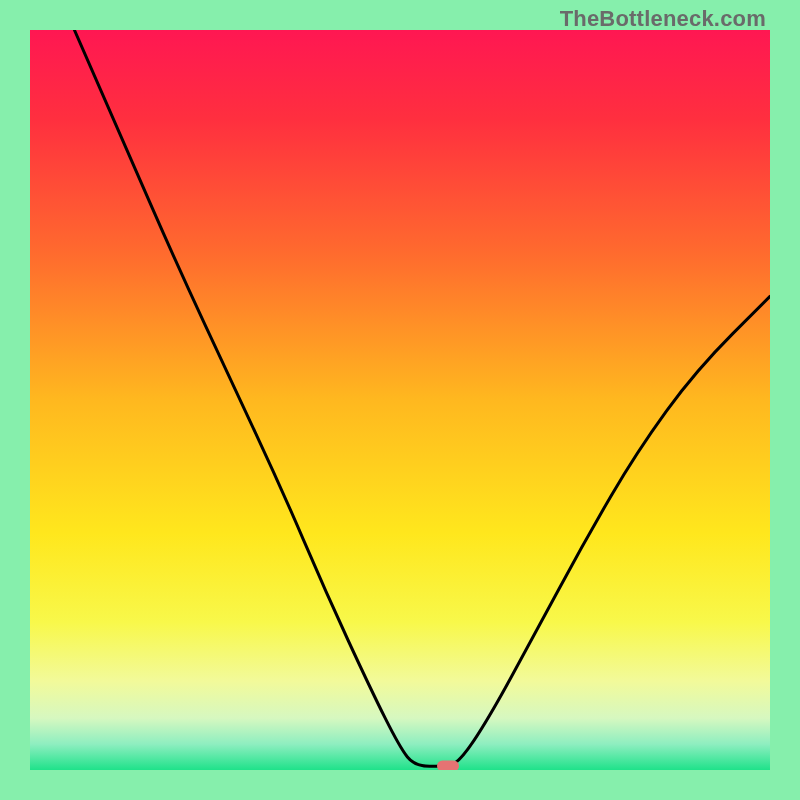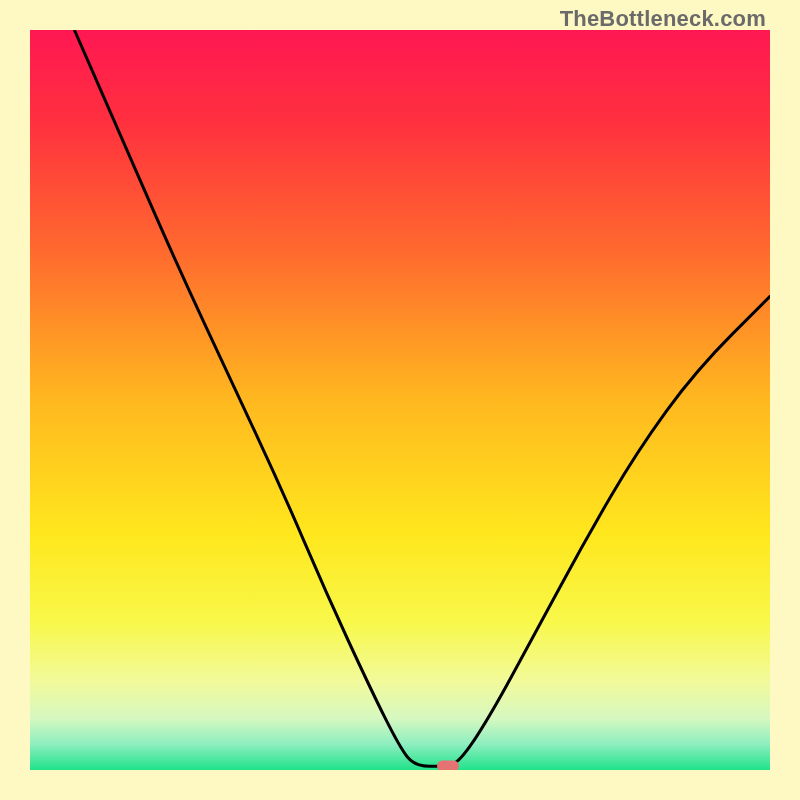--- a/index.html
+++ b/index.html
@@ -8,21 +8,21 @@
     width: 800px;
     height: 800px;
     background: #000;
     overflow: hidden;
     font-family: Arial, Helvetica, sans-serif;
   }
   .frame {
     position: relative;
     width: 800px;
     height: 800px;
-    background: #fef9c3;
+    background: #86efac;
   }
   .plot-area {
     position: absolute;
     left: 30px;
     top: 30px;
     width: 740px;
     height: 740px;
     overflow: hidden;
   }
   .svg-wrap {

